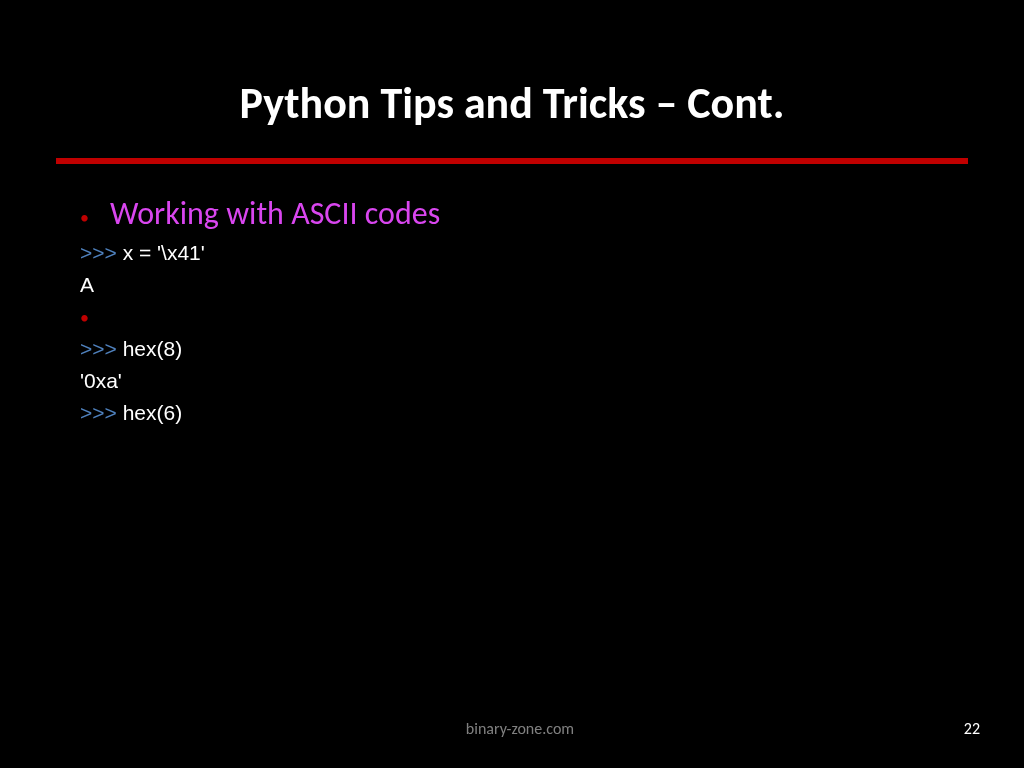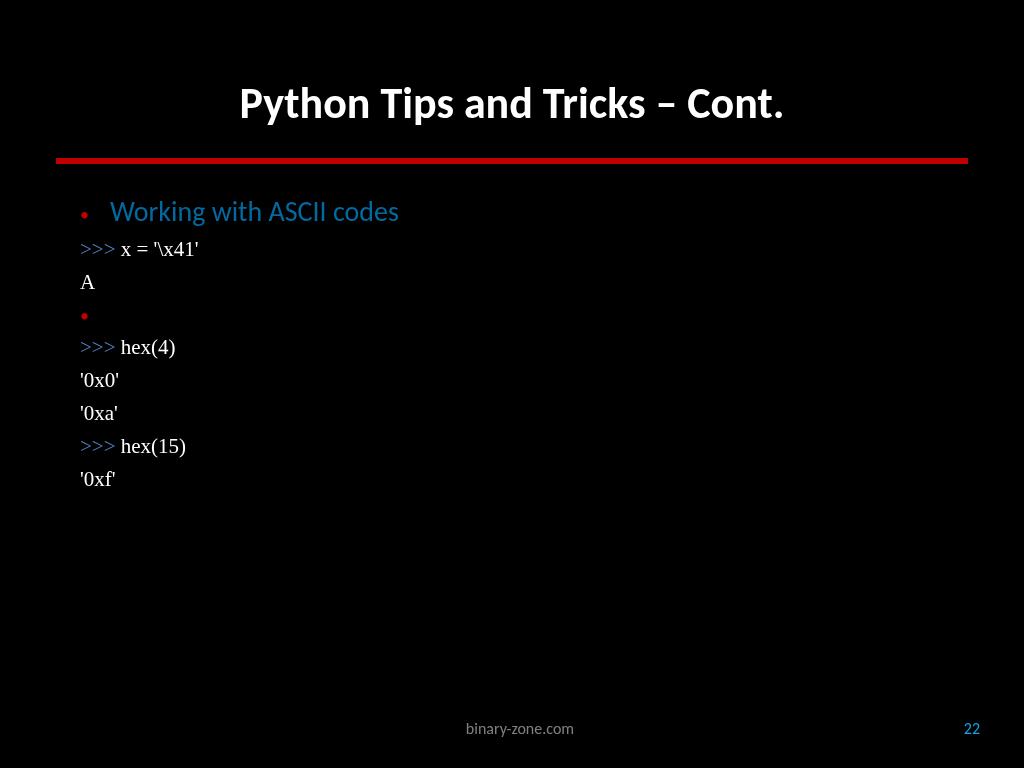--- a/index.html
+++ b/index.html
@@ -44,48 +44,48 @@
       margin-bottom: 6px;
     }
     .bullet-dot {
       color: #c00000;
       font-size: 18px;
       width: 42px;
       text-align: left;
       padding-left: 12px;
     }
     .bullet-text {
-      color: #0369a1;
-      font-size: 28px;
+      color: #d946ef;
+      font-size: 32px;
     }
     .code-line {
       font-size: 21px;
       color: #ffffff;
       margin: 8px 0 8px 12px;
-      font-family: Liberation Serif, serif;
+      font-family: Liberation Sans, sans-serif;
     }
     .prompt {
       color: #4f81bd;
     }
     .footer {
       position: absolute;
       bottom: 30px;
       width: 100%;
       display: flex;
       justify-content: center;
       align-items: center;
     }
     .footer-center {
       color: #808080;
       font-size: 16px;
     }
     .footer-right {
       position: absolute;
       right: 52px;
-      color: #0ea5e9;
+      color: #ffffff;
       font-size: 16px;
     }
   </style>
 </head>
 <body>
 
 <div class="slide">
 
   <h1 class="title">Python Tips and Tricks – Cont.</h1>
 
@@ -103,33 +103,27 @@
     </div>
     <div class="code-line">
       <span class="prompt"></span><span>A</span>
     </div>
 
     <div class="bullet-item" style="margin-top:10px;">
       <span class="bullet-dot">•</span>
     </div>
 
     <div class="code-line">
-      <span class="prompt">&gt;&gt;&gt; </span><span>hex(4)</span>
-    </div>
-    <div class="code-line">
-      <span class="prompt"></span><span>'0x0'</span>
+      <span class="prompt">&gt;&gt;&gt; </span><span>hex(8)</span>
     </div>
     <div class="code-line">
       <span class="prompt"></span><span>'0xa'</span>
     </div>
     <div class="code-line">
-      <span class="prompt">&gt;&gt;&gt; </span><span>hex(15)</span>
-    </div>
-    <div class="code-line">
-      <span class="prompt"></span><span>'0xf'</span>
+      <span class="prompt">&gt;&gt;&gt; </span><span>hex(6)</span>
     </div>
 
   </div>
 
   <div class="footer">
     <span class="footer-center">binary-zone.com</span>
     <span class="footer-right">22</span>
   </div>
 
 </div>

